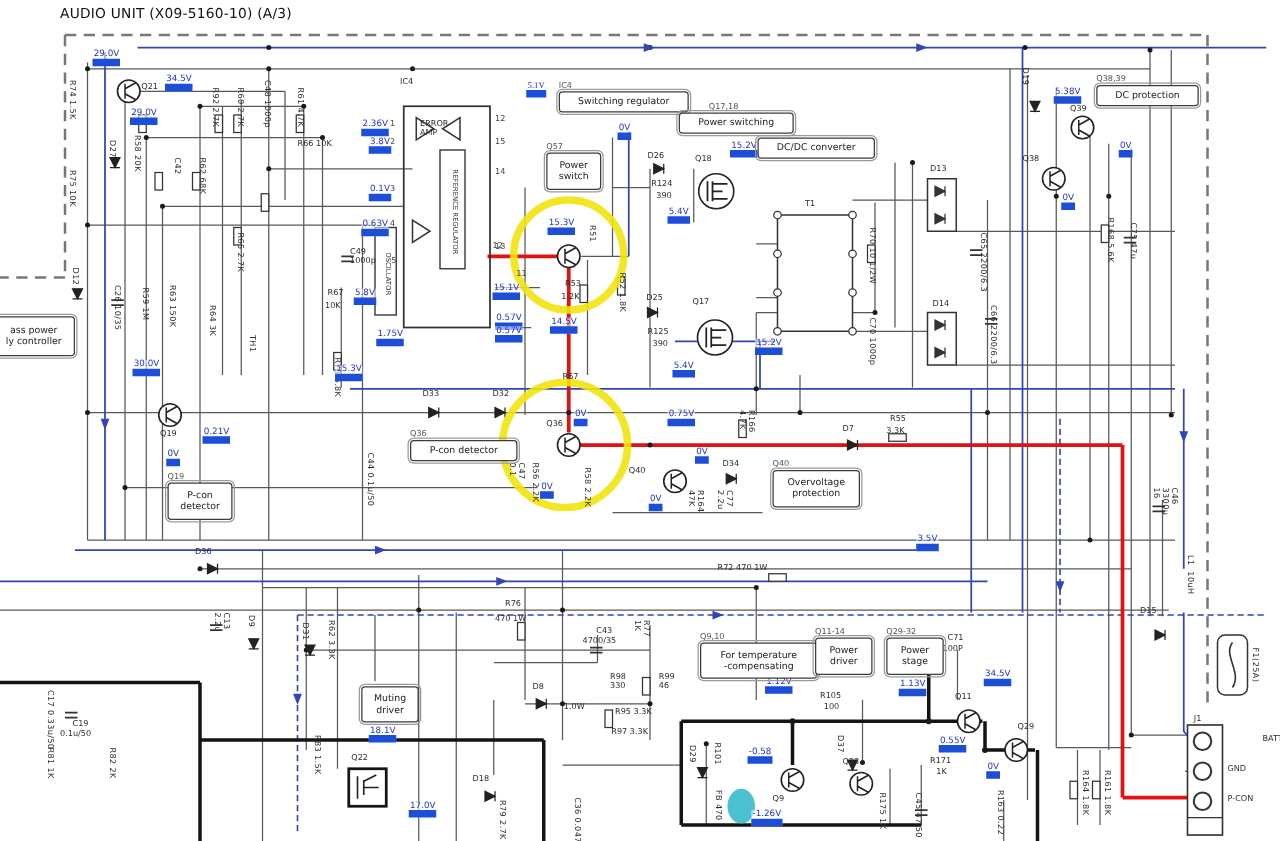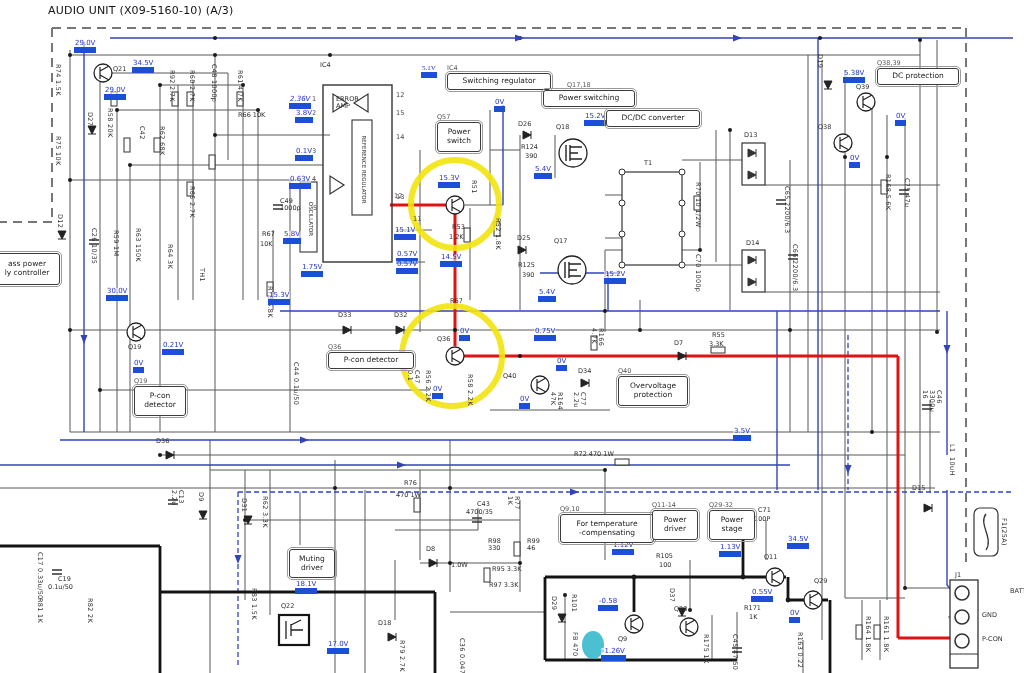--- a/index.html
+++ b/index.html
@@ -400,21 +400,21 @@
         <ellipse cx="593" cy="645" rx="11" ry="14" fill="#2ab5c8" opacity="0.85"></ellipse>
       </g>
   </svg>
 
   <div id="label-root">
       <div class="vlabel" style="left: 74px; top: 40px;">29.0V</div>
       <div class="vlabel" style="left: 132px; top: 60px;">34.5V</div>
       <div class="vlabel" style="left: 104px; top: 87px;">29.0V</div>
       <div class="vlabel" style="left: 421px; top: 65px; font-family: Liberation Serif, serif;">5.1V</div>
       <div class="vlabel" style="left: 494px; top: 99px;">0V</div>
-      <div class="vlabel" style="left: 289px; top: 96px; font-style: italic;">2.36V</div>
+      <div class="vlabel" style="left: 289px; top: 96px;">2.36V</div>
       <div class="vlabel" style="left: 295px; top: 110px;">3.8V</div>
       <div class="vlabel" style="left: 295px; top: 148px;">0.1V</div>
       <div class="vlabel" style="left: 289px; top: 176px;">0.63V</div>
       <div class="vlabel" style="left: 301px; top: 218px; margin-top: 46px;">1.75V</div>
       <div class="vlabel" style="left: 283px; top: 231px;">5.8V</div>
       <div class="vlabel" style="left: 438px; top: 175px;">15.3V</div>
       <div class="vlabel" style="left: 394px; top: 227px;">15.1V</div>
       <div class="vlabel" style="left: 396px; top: 251px;">0.57V</div>
       <div class="vlabel" style="left: 396px; top: 261px;">0.57V</div>
       <div class="vlabel" style="left: 440px; top: 254px;">14.5V</div>

